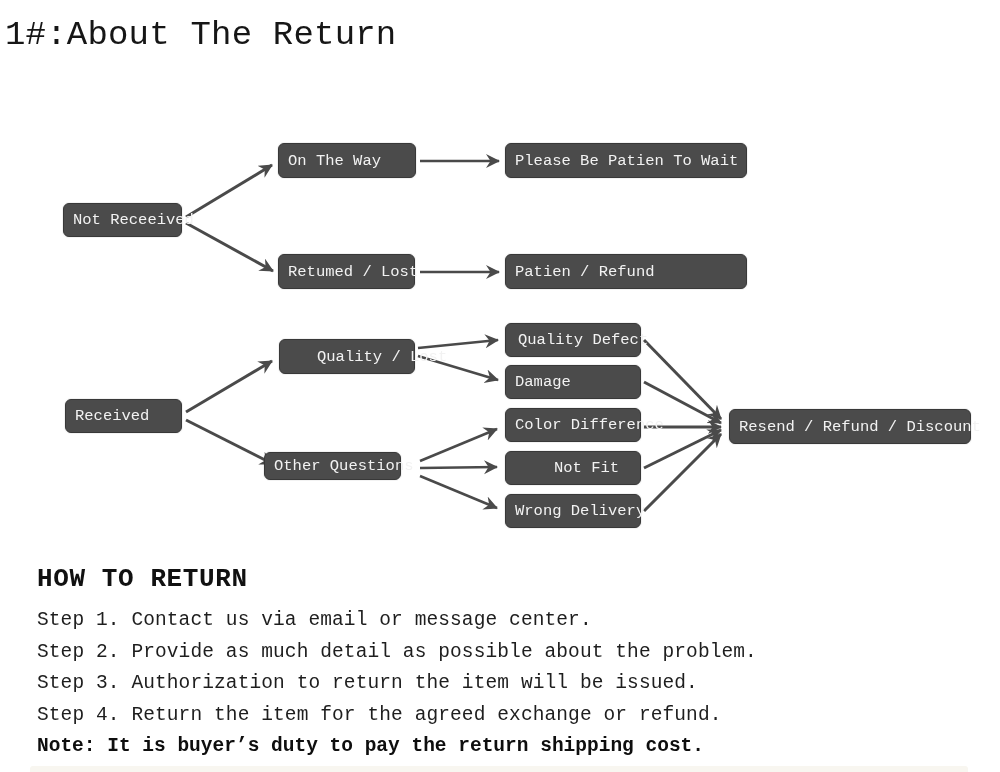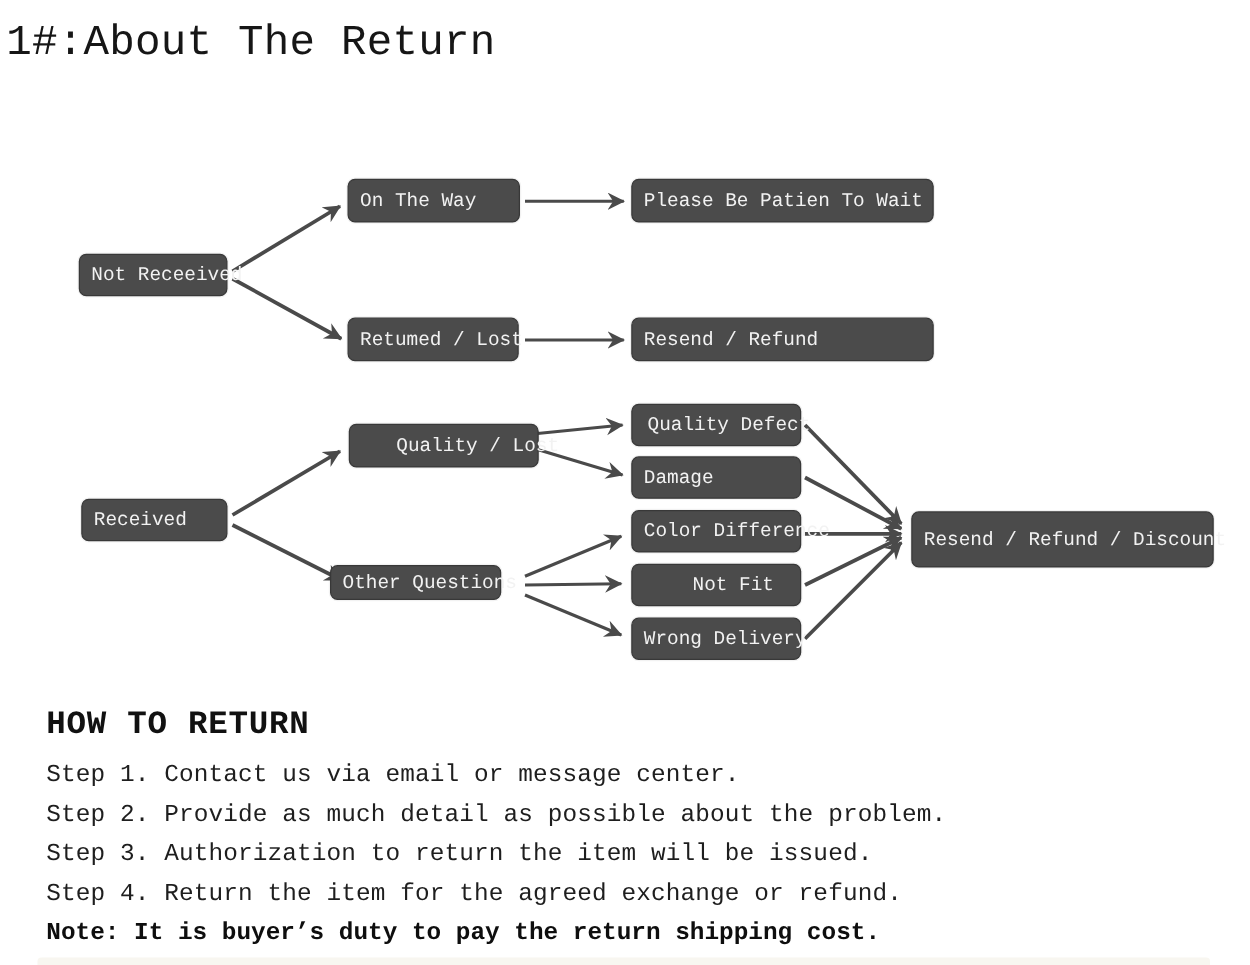--- a/index.html
+++ b/index.html
@@ -34,28 +34,28 @@
     padding-left: 9px;
     white-space: nowrap;
     box-shadow: 0 0 0 1px rgba(0,0,0,0.05);
   }
   #node-not-received      { left: 63px;  top: 203px; width: 119px; height: 34px; }
   #node-on-the-way        { left: 278px; top: 143px; width: 138px; height: 35px; }
   #node-please-wait       { left: 505px; top: 143px; width: 242px; height: 35px; }
   #node-returned-lost     { left: 278px; top: 254px; width: 137px; height: 35px; }
   #node-resend-refund     { left: 505px; top: 254px; width: 242px; height: 35px; }
   #node-received          { left: 65px;  top: 399px; width: 117px; height: 34px; }
-  #node-quality-lost      { left: 279px; top: 339px; width: 152px; height: 35px; padding-left: 37px; }
+  #node-quality-lost      { left: 279px; top: 339px; width: 136px; height: 35px; padding-left: 37px; }
   #node-other-questions   { left: 264px; top: 452px; width: 137px; height: 28px; }
   #node-quality-defect    { left: 505px; top: 323px; width: 136px; height: 34px; padding-left: 12px; }
   #node-damage            { left: 505px; top: 365px; width: 136px; height: 34px; }
   #node-color-difference  { left: 505px; top: 408px; width: 136px; height: 34px; }
   #node-not-fit           { left: 505px; top: 451px; width: 136px; height: 34px; padding-left: 48px; }
   #node-wrong-delivery    { left: 505px; top: 494px; width: 136px; height: 34px; }
-  #node-resend-discount   { left: 729px; top: 409px; width: 242px; height: 45px; }
+  #node-resend-discount   { left: 729px; top: 409px; width: 242px; height: 35px; }
   #flow-arrows {
     position: absolute;
     left: 0; top: 0;
     pointer-events: none;
   }
   
   #how-to-return {
     position: absolute;
     left: 27px;
     top: 564px;
@@ -121,21 +121,21 @@
       <line x1="644" y1="427" x2="721" y2="427" marker-end="url(#ah)"></line>
       <line x1="644" y1="468" x2="721" y2="430" marker-end="url(#ah)"></line>
       <line x1="644" y1="511" x2="721" y2="434" marker-end="url(#ah)"></line>
     </g>
   </svg>
 
   <div class="node" id="node-not-received">Not Receeived</div>
   <div class="node" id="node-on-the-way">On The Way</div>
   <div class="node" id="node-please-wait">Please Be Patien To Wait</div>
   <div class="node" id="node-returned-lost">Retumed / Lost</div>
-  <div class="node" id="node-resend-refund">Resend / Refund</div>
+  <div class="node" id="node-resend-refund">Patien / Refund</div>
   <div class="node" id="node-received">Received</div>
   <div class="node" id="node-quality-lost">Quality / Lost</div>
   <div class="node" id="node-other-questions">Other Questions</div>
   <div class="node" id="node-quality-defect">Quality Defect</div>
   <div class="node" id="node-damage">Damage</div>
   <div class="node" id="node-color-difference">Color Difference</div>
   <div class="node" id="node-not-fit">Not Fit</div>
   <div class="node" id="node-wrong-delivery">Wrong Delivery</div>
   <div class="node" id="node-resend-discount">Resend / Refund / Discount</div>
 

